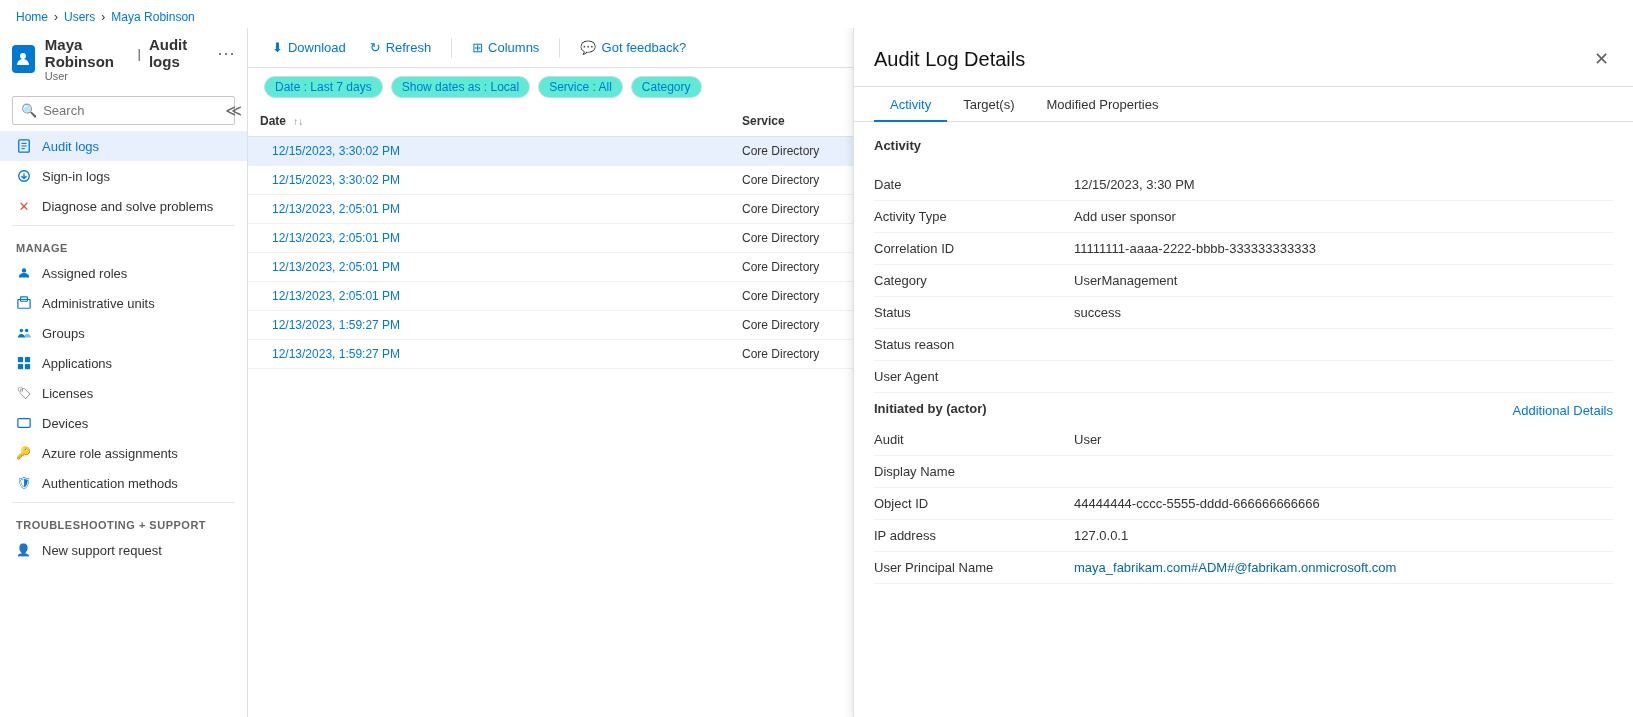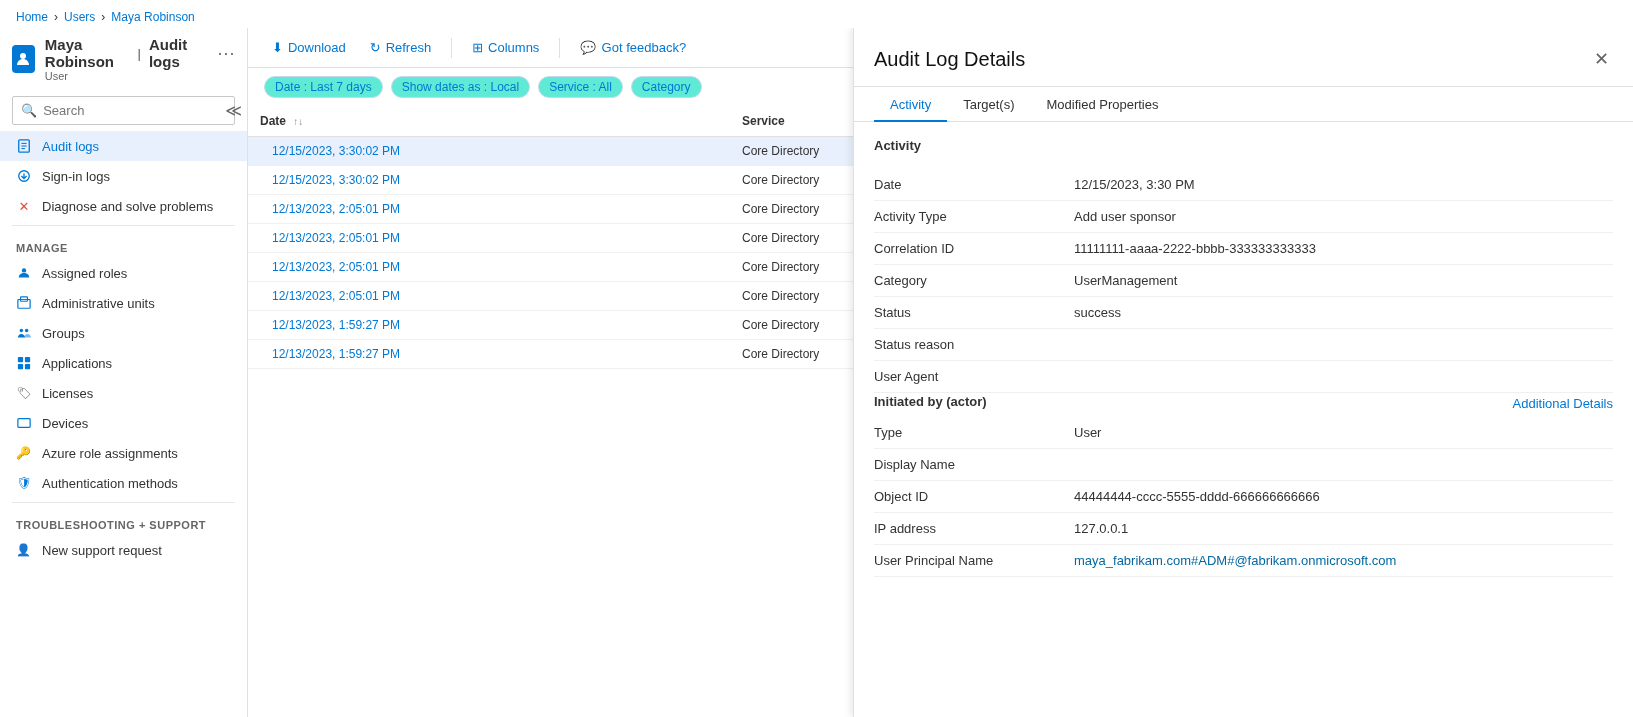--- a/index.html
+++ b/index.html
@@ -60,21 +60,21 @@
     .panel-tab.active { color: #0078d4; border-bottom: 2px solid #0078d4; font-weight: 500; }
 
     .panel-body { flex: 1; overflow-y: auto; padding: 16px 20px; }
     .panel-section-title { font-size: 13px; font-weight: 600; color: #333; margin-bottom: 12px; padding-bottom: 4px; }
 
     .detail-row { display: flex; padding: 8px 0; border-bottom: 1px solid #f0f0f0; align-items: flex-start; }
     .detail-label { width: 200px; min-width: 200px; font-size: 13px; font-weight: 500; color: #333; }
     .detail-value { flex: 1; font-size: 13px; color: #333; }
     .detail-value.link { color: #0369a1; cursor: pointer; }
 
-    .panel-section-header { display: flex; justify-content: space-between; align-items: center; margin-top: 1px; margin-bottom: 4px; }
+    .panel-section-header { display: flex; justify-content: space-between; align-items: center; margin-top: 8px; margin-bottom: 4px; }
     .additional-details-link { color: #0078d4; font-size: 13px; cursor: pointer; }
 
     
     .icon-overview { color: #0078d4; }
   </style>
 </head>
 <body>
 
 <div class="breadcrumb">
   <a style="color:#0078d4;text-decoration:none;">Home</a>
@@ -362,21 +362,21 @@
           <div class="detail-label">User Agent</div>
           <div class="detail-value"></div>
         </div>
 
         <div class="panel-section-header">
           <div class="panel-section-title" style="margin-bottom:0;">Initiated by (actor)</div>
           <span class="additional-details-link">Additional Details</span>
         </div>
 
         <div class="detail-row">
-          <div class="detail-label">Type</div>
+          <div class="detail-label">Audit</div>
           <div class="detail-value">User</div>
         </div>
         <div class="detail-row">
           <div class="detail-label">Display Name</div>
           <div class="detail-value"></div>
         </div>
         <div class="detail-row">
           <div class="detail-label">Object ID</div>
           <div class="detail-value">44444444-cccc-5555-dddd-666666666666</div>
         </div>

